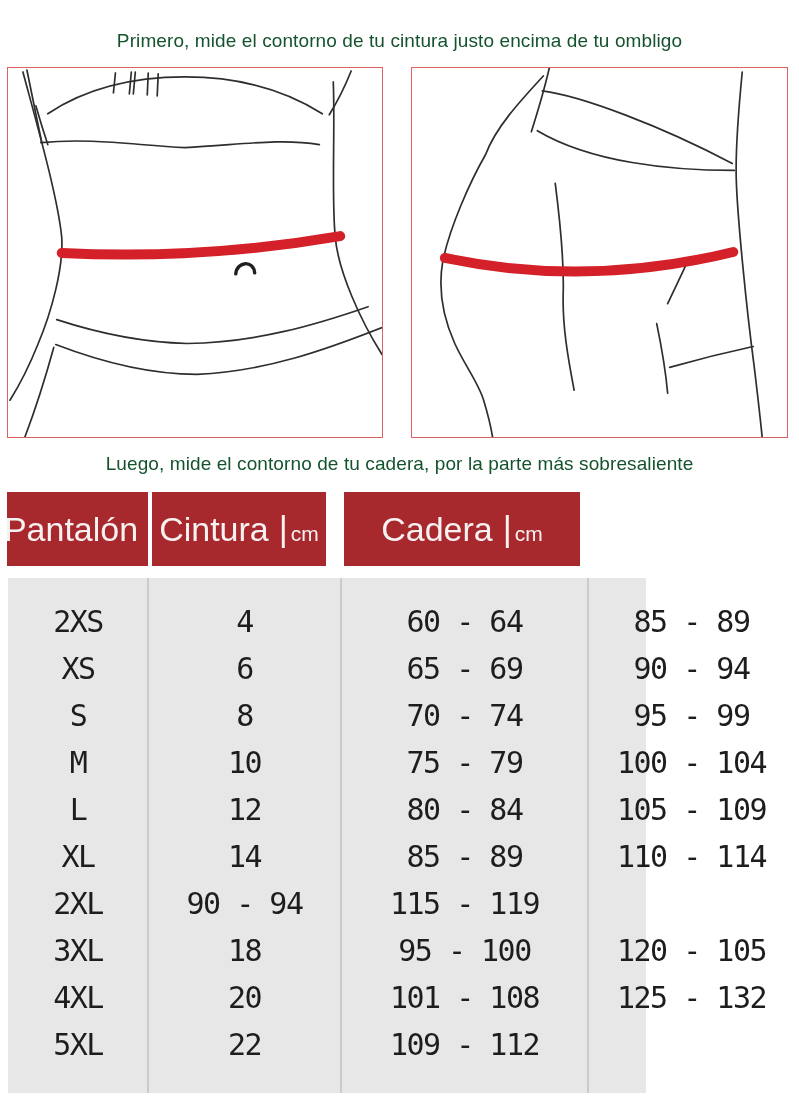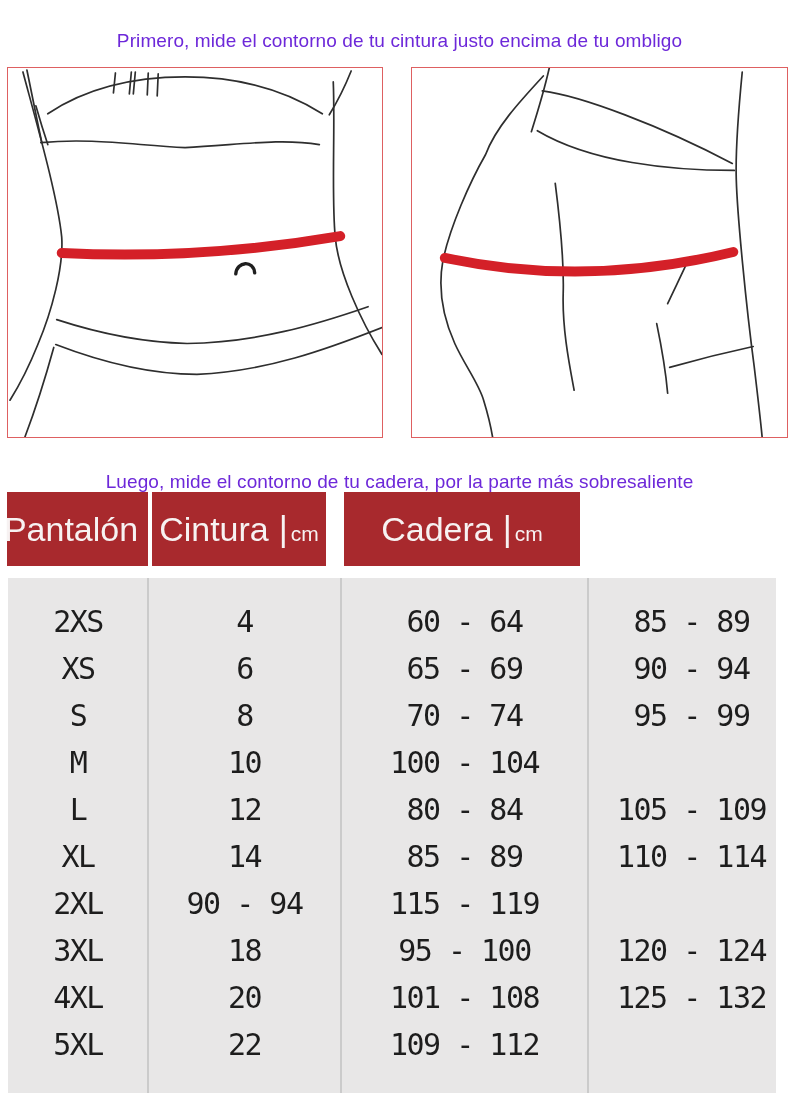--- a/index.html
+++ b/index.html
@@ -1,22 +1,22 @@
 <!DOCTYPE html>
 <html style="--header-red: #a8292d; --header-text: #f7f2f2; --box-border-red: #de6061; --measure-line-red: #d42028; --body-gray: #e8e7e7; --divider-gray: #cbcbcb;"><head>
 <meta charset="utf-8">
 <style>
   html,body{margin:0;padding:0;background:#fff;}
   .page{position:relative;width:799px;height:1100px;background:#fff;overflow:hidden;
         font-family:"Liberation Sans",sans-serif;margin:0 auto;}
 
   .title{position:absolute;left:0;right:0;text-align:center;
-         font-size:19px;line-height:20px;color:#6d28d9;letter-spacing:.1px;}
+         font-size:19px;line-height:20px;color:#14532d;letter-spacing:.1px;}
   .t1{top:31px;}
-  .t2{top:454px;margin-top:18px;}
+  .t2{top:454px;}
 
   .figure{position:absolute;top:67px;height:371px;background:#fff;
           border:1px solid var(--box-border-red,#de6061);box-sizing:border-box;}
   .fig-waist{left:7px;width:376px;}
   .fig-hip{left:411px;width:377px;}
   .figure svg{display:block;width:100%;height:100%;}
   .sketch{fill:none;stroke:#2e2e2e;stroke-width:1.7;stroke-linecap:round;}
   .sketch-bold{fill:none;stroke:#1f1f1f;stroke-width:3.4;stroke-linecap:round;}
   .measure{fill:none;stroke:var(--measure-line-red,#d42028);stroke-width:10;stroke-linecap:round;}
 
@@ -26,21 +26,21 @@
   .th-box{height:100%;background:var(--header-red,#a8292d);color:var(--header-text,#f7f2f2);
           display:flex;align-items:center;justify-content:center;
           font-size:34px;line-height:34px;white-space:nowrap;}
   .th1 .th-box{margin:0 6px 0 3px;}
   .th2 .th-box{margin:0 0 0 7px;}
   .th3 .th-box{margin:0 15px 1px 4px;align-items:center;}
   .th4 .th-box{margin:0 8px 0 3px;}
   .hdr-bar{font-weight:400;margin:0 3px 0 10px;font-size:35px;}
   .hdr-unit{font-size:21px;line-height:21px;position:relative;top:4px;}
 
-  .tbody{position:absolute;top:578px;left:8px;width:768px;height:515px;
+  .tbody{position:absolute;top:578px;left:8px;width:638px;height:515px;
          background:var(--body-gray,#e8e7e7);}
   .divider{position:absolute;top:0;bottom:0;width:2px;
            background:var(--divider-gray,#cbcbcb);}
   .d1{left:139px;} .d2{left:332px;} .d3{left:579px;}
   .rows{position:absolute;top:20px;left:0;width:787px;}
   .row{display:grid;grid-template-columns:140px 193px 247px 207px;height:47px;}
   .cell{display:flex;align-items:center;justify-content:center;
         font-family:"DejaVu Sans Mono",monospace;font-size:30px;
         letter-spacing:-1.5px;color:#1d1d1d;white-space:nowrap;}
 </style>
@@ -137,20 +137,21 @@
       </div>
       <div class="row">
         <div class="cell">S</div>
         <div class="cell">8</div>
         <div class="cell">70 - 74</div>
         <div class="cell">95 - 99</div>
       </div>
       <div class="row">
         <div class="cell">M</div>
         <div class="cell">10</div>
+        <div class="cell">75 - 79</div>
         <div class="cell">100 - 104</div>
       </div>
       <div class="row">
         <div class="cell">L</div>
         <div class="cell">12</div>
         <div class="cell">80 - 84</div>
         <div class="cell">105 - 109</div>
       </div>
       <div class="row">
         <div class="cell">XL</div>
@@ -160,21 +161,21 @@
       </div>
       <div class="row">
         <div class="cell">2XL</div>
         <div class="cell">90 - 94</div>
         <div class="cell">115 - 119</div>
       </div>
       <div class="row">
         <div class="cell">3XL</div>
         <div class="cell">18</div>
         <div class="cell">95 - 100</div>
-        <div class="cell">120 - 124</div>
+        <div class="cell">120 - 105</div>
       </div>
       <div class="row">
         <div class="cell">4XL</div>
         <div class="cell">20</div>
         <div class="cell">101 - 108</div>
         <div class="cell">125 - 132</div>
       </div>
       <div class="row">
         <div class="cell">5XL</div>
         <div class="cell">22</div>

